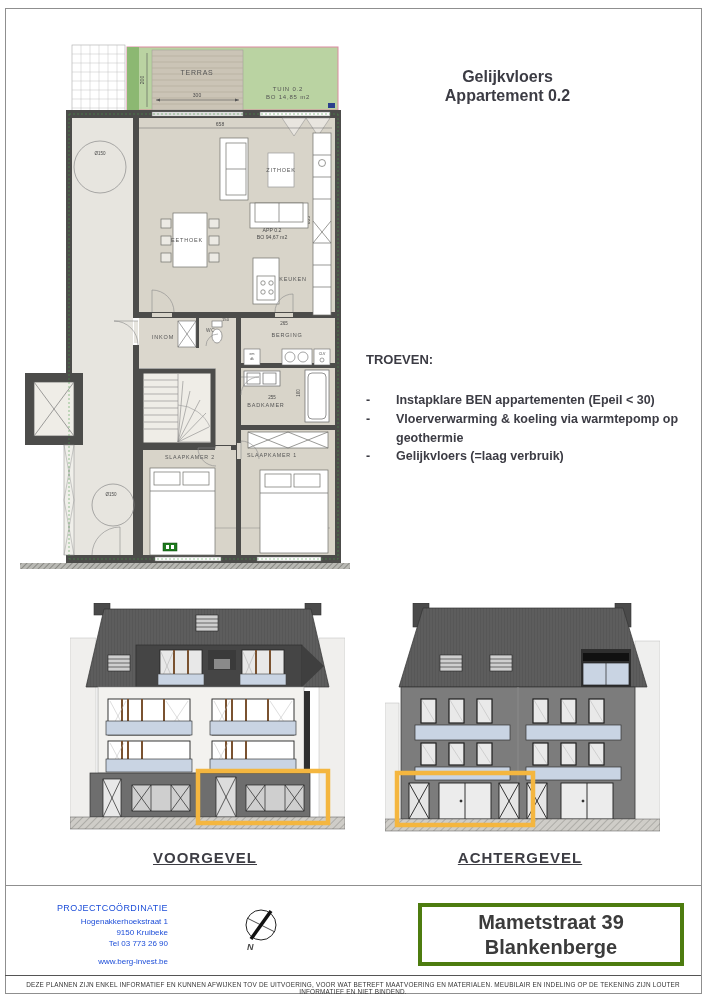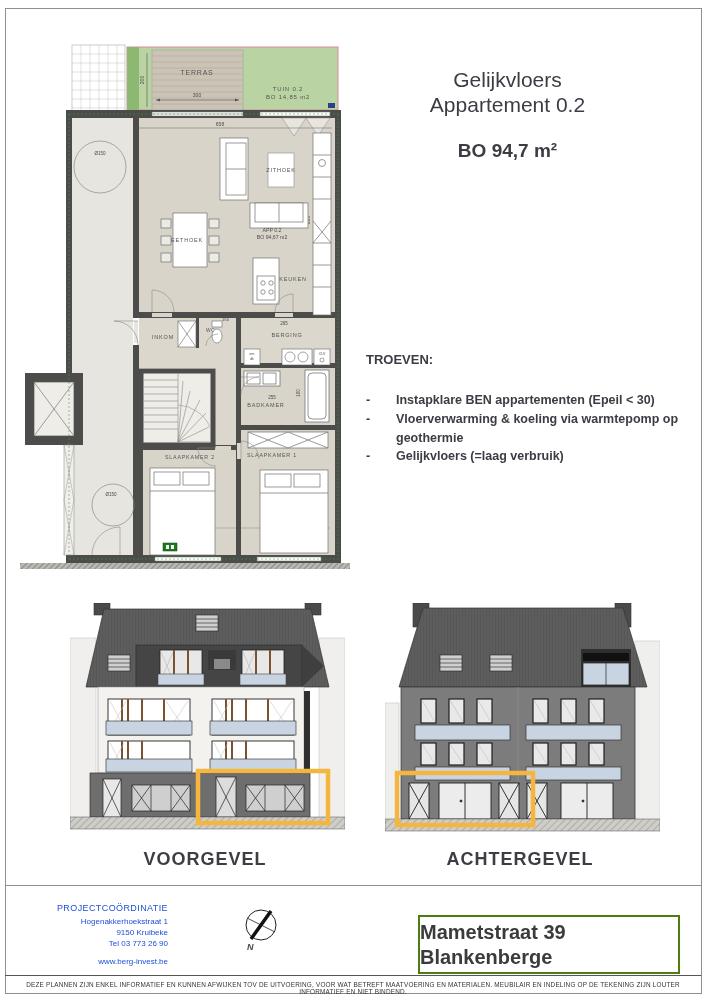--- a/index.html
+++ b/index.html
@@ -2,35 +2,35 @@
 <html><head>
 <meta charset="utf-8">
 <style>
   html,body{margin:0;padding:0;}
   body{width:707px;height:1000px;background:#fff;position:relative;overflow:hidden;
        font-family:"Liberation Sans", sans-serif;color:#3c3c44;}
   .abs{position:absolute;}
   .page-border{left:5px;top:8px;width:695px;height:984px;border:1px solid #8f8f8f;}
   .footer-sep{left:5px;top:885px;width:697px;border-top:1px solid #8f8f8f;height:0;}
   .title-block{left:390px;top:68px;width:235px;text-align:center;}
-  .title-block .t1{font-size:21px;font-weight:normal;line-height:1.18;}
+  .title-block .t1{font-size:16px;font-weight:bold;line-height:1.18;}
   .title-block .area{font-size:19px;font-weight:bold;margin-top:22px;}
   .troeven{left:366px;top:352px;width:322px;}
   .troeven .hd{font-size:13px;font-weight:bold;margin-bottom:24px;}
   .troeven .item{display:flex;font-size:12.5px;font-weight:bold;line-height:1.5;}
   .troeven .dash{width:30px;flex:0 0 30px;text-align:left;}
   .troeven .txt{width:285px;}
-  .elev-label{top:849px;width:210px;text-align:center;font-size:18px;font-weight:bold;
-              letter-spacing:1px;color:#3d3d44;}
+  .elev-label{top:849px;width:210px;text-align:center;font-size:15px;font-weight:bold;
+              letter-spacing:1px;color:#3d3d44;text-decoration:underline;}
   .coord{left:50px;top:903px;width:118px;text-align:right;color:#1d4ed8;}
   .coord .hd{font-size:9px;letter-spacing:0.4px;margin-bottom:4px;}
   .coord .ln{font-size:8px;line-height:1.35;text-align:right;}
   .coord .web{font-size:8px;margin-top:8px;}
-  .addr-box{left:418px;top:903px;width:258px;height:55px;border:2px solid #4d7c0f;
-            display:flex;flex-direction:column;justify-content:center;margin-top:12px;}
+  .addr-box{left:418px;top:903px;width:258px;height:55px;border:4px solid #4d7c0f;
+            display:flex;flex-direction:column;justify-content:center;align-items:center;}
   .addr-box div{font-size:20px;font-weight:bold;color:#3b3b3b;line-height:1.25;}
   .disclaimer{left:5px;top:975px;width:696px;height:17px;border-top:1px solid #555;
               text-align:center;font-size:6.4px;color:#333;padding-top:5px;letter-spacing:0.2px;}
   svg{display:block;}
   text{font-family:"Liberation Sans", sans-serif;fill:#4a4a4a;}
   .room-lb{letter-spacing:0.8px;fill:#555;}
 </style>
 </head>
 <body>
 
@@ -246,21 +246,20 @@
     <path d="M72,540 A28,28 0 0 1 100,512"></path>
       <line x1="100" y1="540" x2="100" y2="512"></line>
   </g>
 
   <path d="M49,99 H318 M49,99 V544 M318,99 V544 M49,544 H318" stroke="#4a9a4a" stroke-width="0.7" stroke-dasharray="2,2" fill="none" opacity="0.8"></path>
 </svg>
 
 <div class="abs title-block">
   <div class="t1">Gelijkvloers</div>
   <div class="t1">Appartement 0.2</div>
-  <div class="area">BO 94,7 m²</div>
 </div>
 
 <div class="abs troeven">
   <div class="hd">TROEVEN:</div>
   <div class="item">
     <span class="dash">-</span>
     <span class="txt">Instapklare BEN appartementen (Epeil &lt; 30)</span>
   </div>
   <div class="item">
     <span class="dash">-</span>

